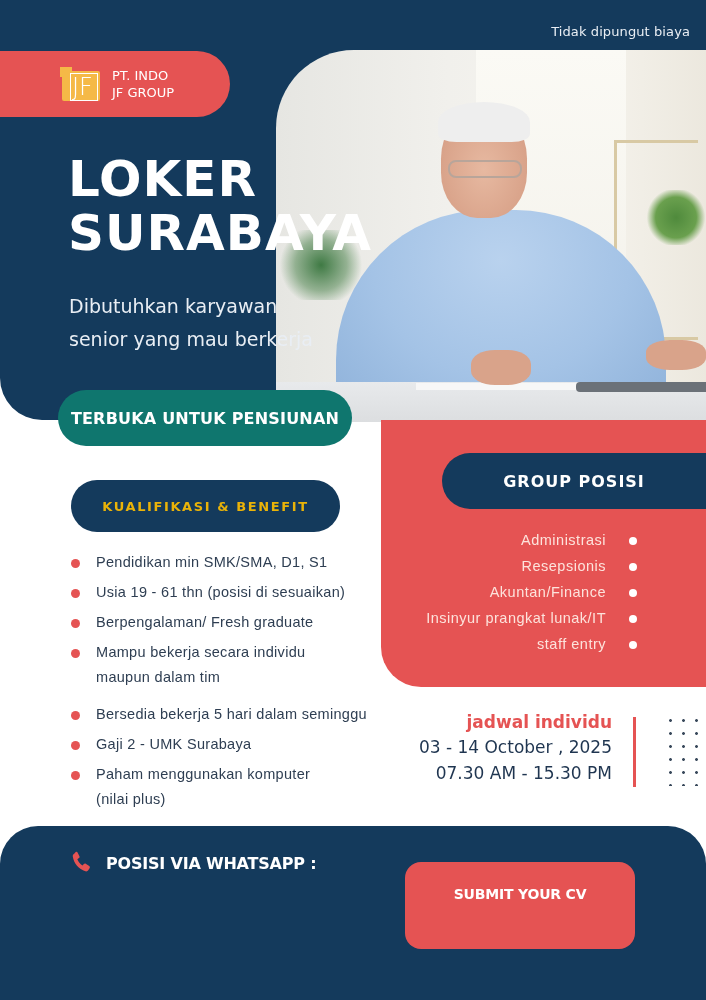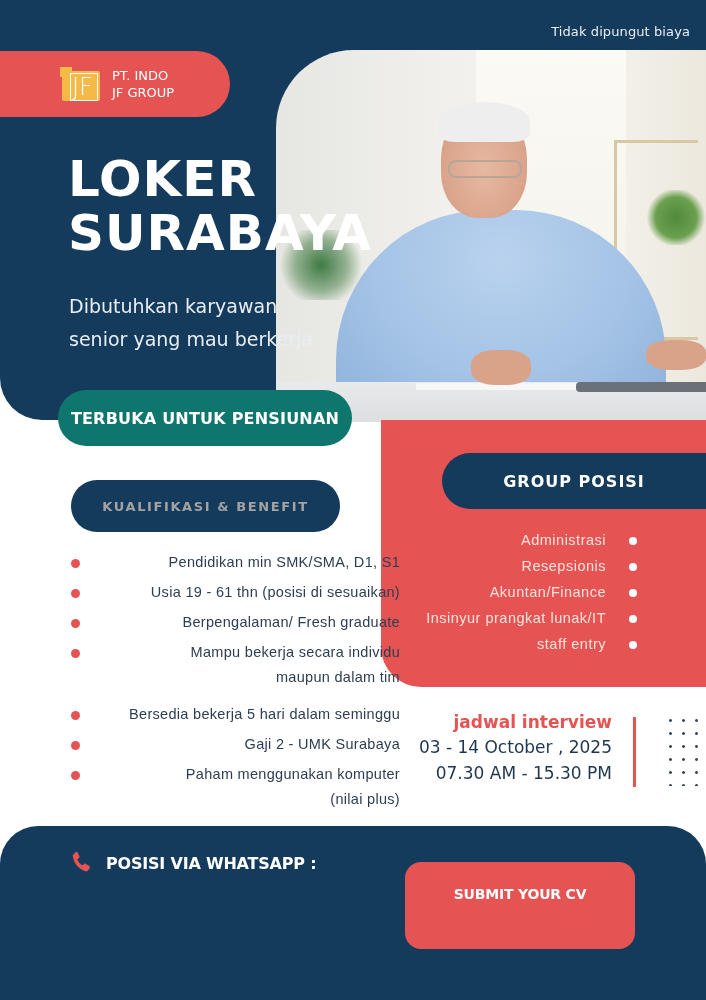--- a/index.html
+++ b/index.html
@@ -74,24 +74,24 @@
 
   .pill-red {
     position: absolute; left: 58px; top: 390px; width: 294px; height: 56px; background: #0f766e;
     border-radius: 28px; display: flex; align-items: center; justify-content: center;
     color: #fff; font-weight: 700; font-size: 16px; font-family: "DejaVu Sans", sans-serif; letter-spacing: 0.2px;
   }
 
   .kual-pill {
     position: absolute; left: 71px; top: 480px; width: 269px; height: 52px; background: #143a5c;
     border-radius: 26px; display: flex; align-items: center; justify-content: center;
-    color: #a3a3a3; font-weight: 700; font-size: 13px; letter-spacing: 1.6px; font-family: "DejaVu Sans", sans-serif;
-  }
-
-  .qual-list { position: absolute; left: 70px; top: 550px; width: 330px; list-style: none; text-align: right; }
+    color: #eab308; font-weight: 700; font-size: 13px; letter-spacing: 1.6px; font-family: "DejaVu Sans", sans-serif;
+  }
+
+  .qual-list { position: absolute; left: 70px; top: 550px; width: 330px; list-style: none; }
   .qual-list li {
     position: relative; padding-left: 26px; color: #2e3e52; font-size: 14.5px; line-height: 25px;
     font-family: "Liberation Sans", sans-serif; letter-spacing: 0.3px;
   }
   .qual-list li .dot { position: absolute; left: 1px; top: 9px; width: 9px; height: 9px; border-radius: 50%; background: #e55353; }
 
   .red-panel {
     position: absolute; left: 381px; top: 420px; width: 325px; height: 267px; background: #e55353;
     border-bottom-left-radius: 40px;
   }
@@ -198,21 +198,21 @@
   <li style="margin-bottom:5px"><i class="dot"></i><span>Bersedia bekerja 5 hari dalam seminggu</span></li>
   <li style="margin-bottom:5px"><i class="dot"></i><span>Gaji 2 - UMK Surabaya</span></li>
   <li>
       <i class="dot"></i>
       <span style="display:block">Paham menggunakan komputer</span>
       <span style="display:block">(nilai plus)</span>
     </li>
 </ul>
 
 <div class="interview">
-  <div class="label">jadwal interview</div>
+  <div class="label">jadwal individu</div>
   <div class="date">03 - 14 October , 2025</div>
   <div class="time">07.30 AM - 15.30 PM</div>
 </div>
 <div class="vline"></div>
 <div class="dots"></div>
 
 <div class="footer"></div>
 <div class="wa">
   <svg class="phone" viewBox="0 0 24 24">
     <path d="M6.6 2.5c.6-.3 1.3-.1 1.6.5l1.6 3.2c.3.6.1 1.2-.4 1.6l-1.4 1c.8 2.2 2.4 4.1 4.4 5.4l1.2-1.3c.4-.5 1.1-.6 1.6-.3l3 1.9c.6.4.7 1.1.4 1.7l-1.1 1.9c-.5.9-1.6 1.3-2.6 1C9.3 17.4 5 12.4 4.1 6.5c-.2-1 .3-2 1.2-2.5z" fill="#e55353"></path>

